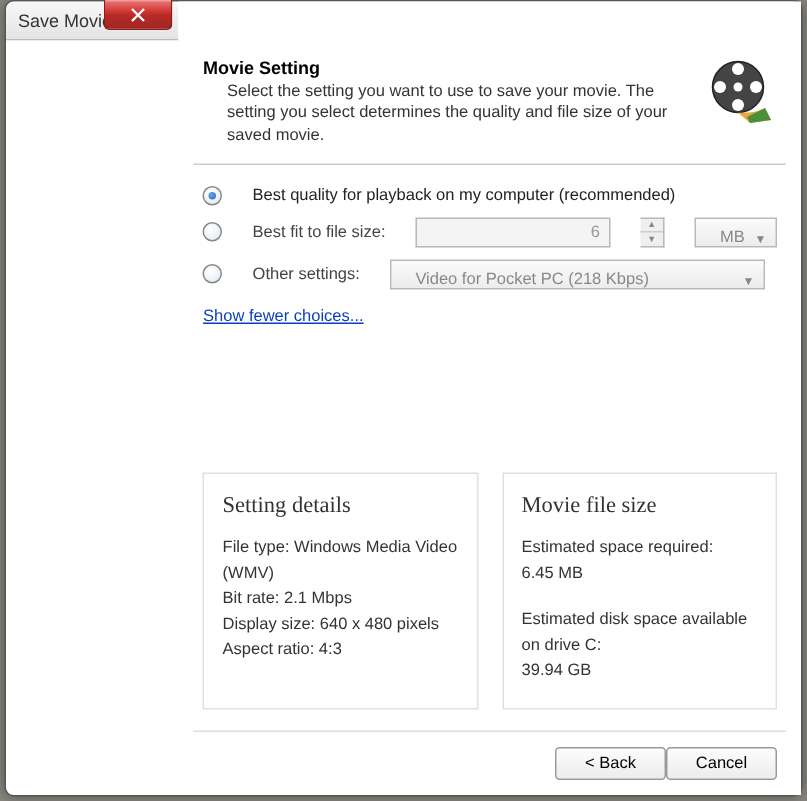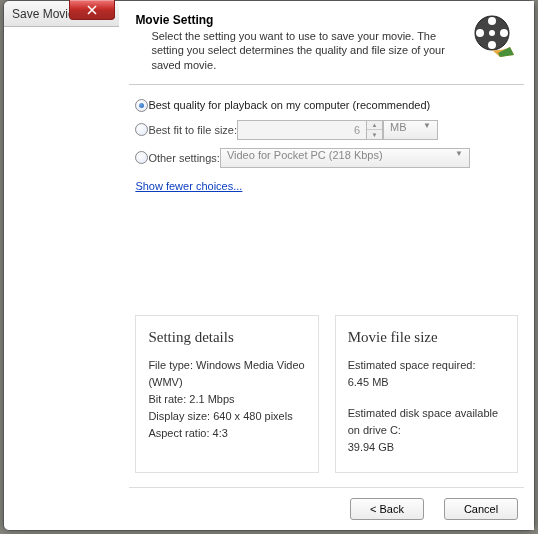--- a/index.html
+++ b/index.html
@@ -51,28 +51,29 @@
   flex: 1;
   padding: 8px 10px 8px 10px;
   display: flex;
   flex-direction: column;
   background: #fff;
 }
 .header {
   display: flex;
   padding: 4px 6px 12px 6px;
   position: relative;
+  margin-top: 25px;
 }
 .header-text { flex: 1; padding-right: 60px; }
 .header-title { font-size: 12px; font-weight: bold; color: #000; margin-bottom: 2px; }
 .header-sub { font-size: 11px; color: #333; margin-left: 16px; line-height: 1.3; }
 .header-icon { position: absolute; right: 6px; top: 2px; width: 48px; height: 48px; }
 .divider { height: 1px; background: #ccc; margin: 0 0 14px 0; }
 .options { padding: 0 6px; }
-.opt-row { display: flex; align-items: center; gap: 0; margin-bottom: 8px; font-size: 11px; color: #222; }
+.opt-row { display: flex; align-items: center; gap: 20px; margin-bottom: 8px; font-size: 11px; color: #222; }
 .radio {
   width: 13px; height: 13px; border: 1px solid #888; border-radius: 50%;
   background: radial-gradient(circle at 40% 35%, #fff, #dfe8f6);
   position: relative; flex-shrink: 0;
 }
 .radio.checked::after {
   content: ""; position: absolute; left: 3px; top: 3px; width: 5px; height: 5px;
   background: radial-gradient(circle at 35% 35%, #6aa3e8, #2a67b5);
   border-radius: 50%;
 }
@@ -80,38 +81,38 @@
   width: 130px; height: 20px; border: 1px solid #b9b9b9;
   background: #f4f4f4; color: #999; font-size: 11px; text-align: right; padding-right: 6px;
   display: flex; align-items: center; justify-content: flex-end;
 }
 .spinner { width: 16px; height: 20px; border: 1px solid #b9b9b9; border-left: none; background: #efefef;
   display: flex; flex-direction: column; }
 .spinner div { flex:1; display:flex; align-items:center; justify-content:center; font-size:6px; color:#888; }
 .spinner div:first-child { border-bottom: 1px solid #ccc; }
 .combo {
   height: 20px; border: 1px solid #b9b9b9; background: linear-gradient(#fbfbfb,#ececec);
-  display: flex; align-items: flex-start; padding: 0 6px; color: #888; font-size: 11px; position: relative;
+  display: flex; align-items: flex-end; padding: 0 16px; color: #888; font-size: 11px; position: relative;
 }
 .combo.small { width: 55px; }
 .combo.large { width: 250px; }
 .combo .arrow { position: absolute; right: 6px; font-size: 8px; color: #888; }
 .disabled-label { color: #444; }
 .link { color: #0b3ebf; text-decoration: underline; font-size: 11px; cursor: pointer; margin-top: 4px; display: inline-block; }
 .spacer { flex: 1; }
 .details-row { display: flex; gap: 16px; padding: 0 6px; margin-bottom: 14px; }
 .details-box {
   flex: 1; border: 1px solid #e0e0e0; padding: 10px 12px 16px 12px;
   font-size: 11px; color: #333; line-height: 1.55;
 }
 .details-box h4 { font-size: 15px; font-weight: normal; color: #333; margin-bottom: 8px; font-family: Liberation Serif, serif; }
 .buttons {
   padding: 10px 6px 2px 6px;
   border-top: 1px solid #ddd;
-  display: flex; justify-content: flex-end; gap: 20px;
+  display: flex; justify-content: flex-end; gap: 0;
 }
 .btn {
   width: 74px; height: 22px; font-size: 11px;
   background: linear-gradient(#fdfdfd,#ececec);
   border: 1px solid #9a9a9a; border-radius: 3px;
   display: flex; align-items: center; justify-content: center;
 }
 .btn.default {
   border: 1px solid #3c7fb1;
   box-shadow: 0 0 0 1px #a6d0ec inset;

